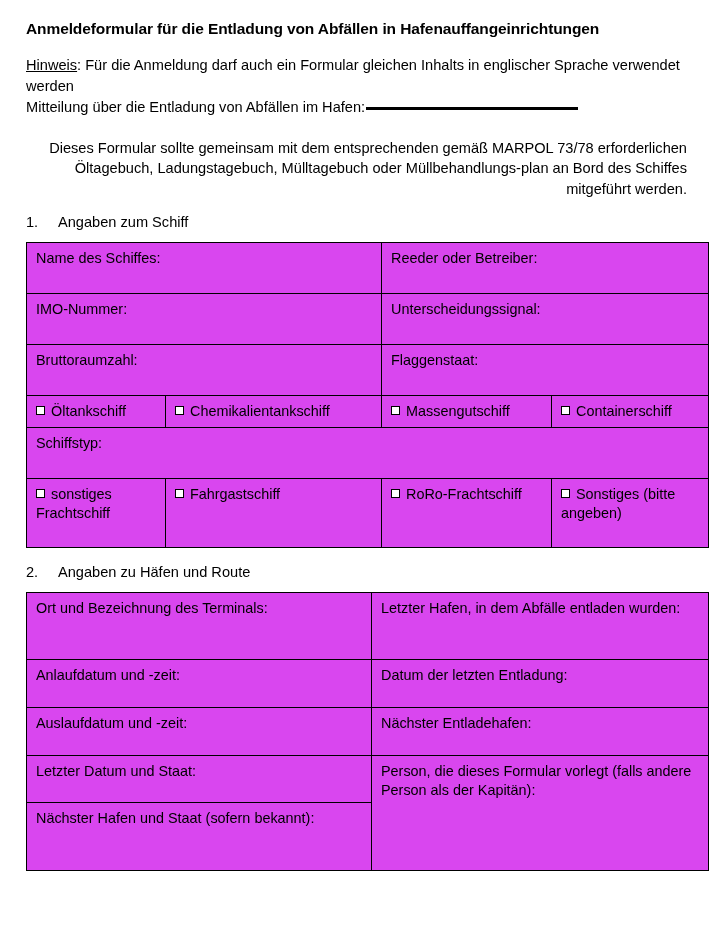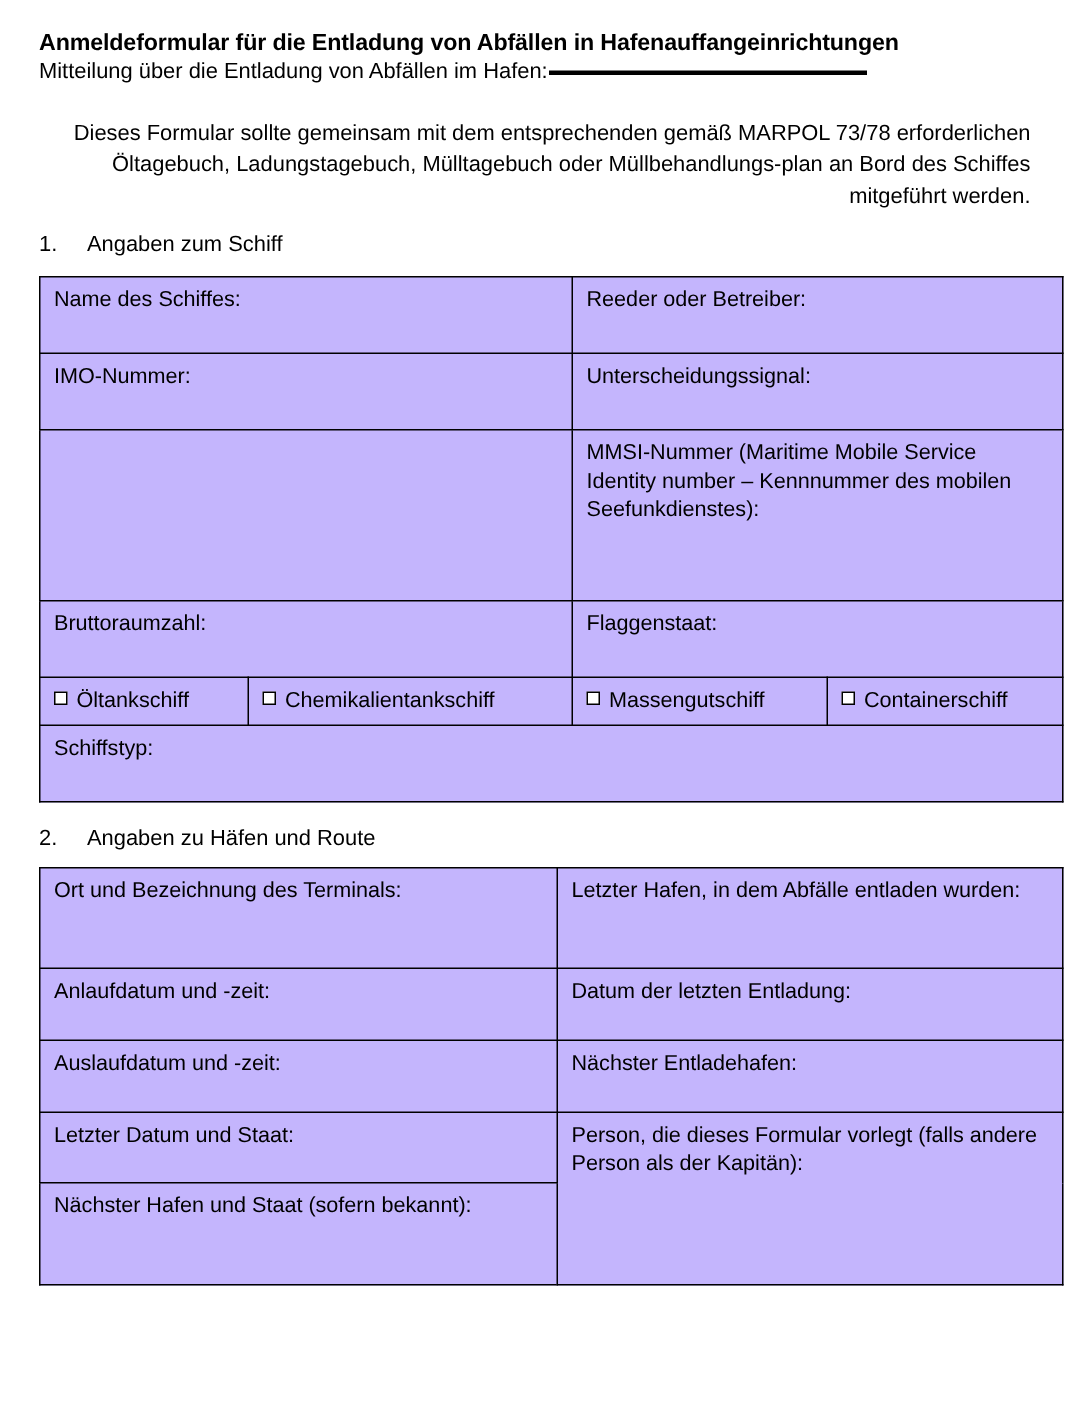--- a/index.html
+++ b/index.html
@@ -66,21 +66,21 @@
   .section-num { width: 32px; flex: 0 0 32px; }
   .sec1 { margin-top: 12px; }
   .sec2 { margin-top: 14px; }
 
   
   table.form {
     border-collapse: collapse;
     table-layout: fixed;
     margin-left: 15px;
     border: 1.5px solid #000;
-    background: #c4b5fd;
+    background: #d946ef;
   }
   table.form td {
     border: 1.5px solid #000;
     font-size: 14.4px;
     line-height: 1.33;
     vertical-align: top;
     padding: 6px 7px 6px 9px;
   }
   .t1 { width: 682px; margin-top: 10px; }
   .t2 { width: 682px; margin-top: 9px; }
@@ -96,20 +96,21 @@
   }
   .cbcell { padding-top: 9px; padding-bottom: 9px; }
 </style>
 </head>
 <body>
 
 <div class="page">
 
   <h1 class="doc-title">Anmeldeformular für die Entladung von Abfällen in Hafenauffangeinrichtungen</h1>
 
+  <p class="para block-hinweis"><span class="u">Hinweis</span><span>: Für die Anmeldung darf auch ein Formular gleichen Inhalts in englischer Sprache verwendet werden</span></p>
 
   <p class="para block-mitteilung"><span>Mitteilung über die Entladung von Abfällen im Hafen:</span><span class="fill-rule"></span></p>
 
   <p class="para block-marpol">Dieses Formular sollte gemeinsam mit dem entsprechenden gemäß MARPOL 73/78 erforderlichen Öltagebuch, Ladungstagebuch, Mülltagebuch oder Müllbehandlungs-plan an Bord des Schiffes mitgeführt werden.</p>
 
   <div class="section-head sec1">
     <span class="section-num">1.</span>
     <span>Angaben zum Schiff</span>
   </div>
 
@@ -123,35 +124,37 @@
     <tbody>
       <tr>
         <td colspan="2" style="height:38px">Name des Schiffes:</td>
         <td colspan="2">Reeder oder Betreiber:</td>
       </tr>
       <tr>
         <td colspan="2" style="height:38px">IMO-Nummer:</td>
         <td colspan="2">Unterscheidungssignal:</td>
       </tr>
       <tr>
-        <td colspan="2" style="height:101px"></td>
-        <td colspan="2">MMSI-Nummer (Maritime Mobile Service Identity number – Kennnummer des mobilen Seefunkdienstes):</td>
-      </tr>
-      <tr>
         <td colspan="2" style="height:38px">Bruttoraumzahl:</td>
         <td colspan="2">Flaggenstaat:</td>
       </tr>
       <tr>
         <td class="cbcell"><span class="cb"></span><span>Öltankschiff</span></td>
         <td class="cbcell"><span class="cb"></span><span>Chemikalientankschiff</span></td>
         <td class="cbcell"><span class="cb"></span><span>Massengutschiff</span></td>
         <td class="cbcell"><span class="cb"></span><span>Containerschiff</span></td>
       </tr>
       <tr>
         <td colspan="4" style="height:38px">Schiffstyp:</td>
+      </tr>
+      <tr>
+        <td class="cbcell" style="height:56px"><span class="cb"></span><span>sonstiges Frachtschiff</span></td>
+        <td class="cbcell"><span class="cb"></span><span>Fahrgastschiff</span></td>
+        <td class="cbcell"><span class="cb"></span><span>RoRo-Frachtschiff</span></td>
+        <td class="cbcell"><span class="cb"></span><span>Sonstiges (bitte angeben)</span></td>
       </tr>
     </tbody>
   </table>
 
   <div class="section-head sec2">
     <span class="section-num">2.</span>
     <span>Angaben zu Häfen und Route</span>
   </div>
 
   <table class="form t2">

